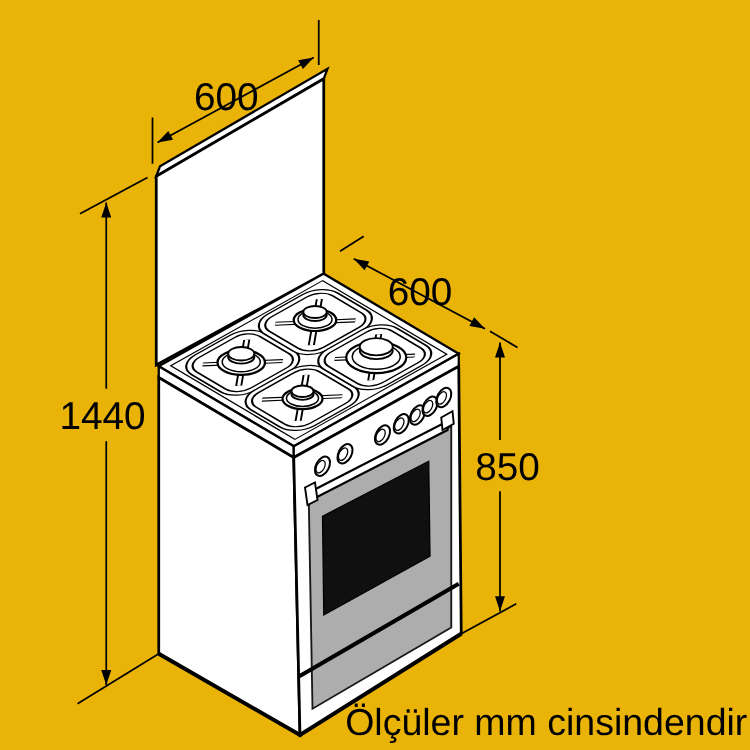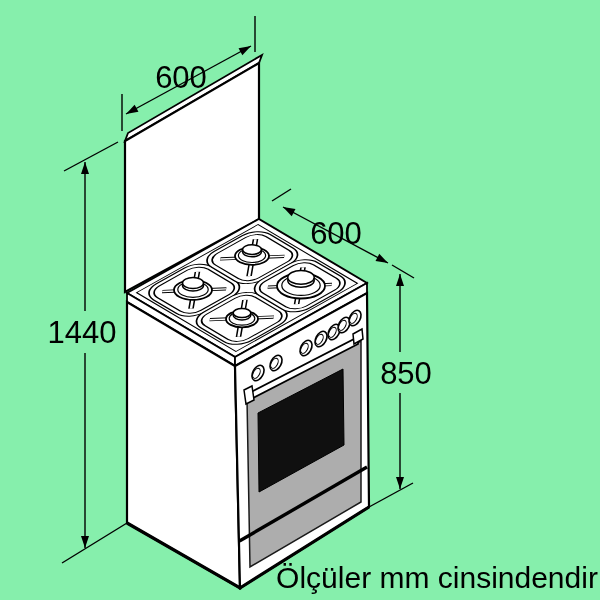--- a/index.html
+++ b/index.html
@@ -1,16 +1,16 @@
 <!DOCTYPE html>
 <html><head>
 <meta charset="utf-8">
 <style>
   html,body{margin:0;padding:0;background:#fff;}
-  .stage{position:relative;width:600px;height:600px;background:#86efac;overflow:hidden;
+  .stage{position:relative;width:600px;height:600px;background:#eab308;overflow:hidden;
          font-family:"Liberation Sans", sans-serif;}
   svg{position:absolute;left:0;top:0;}
   .dim-text{font-family:"Liberation Sans", sans-serif;font-size:31px;fill:#000;}
   .note-text{font-family:"Liberation Sans", sans-serif;font-size:30px;fill:#000;}
   .ln{stroke:#000;fill:none;}
   .outl{stroke:#000;fill:#fff;}
 </style>
 </head>
 <body>
 

